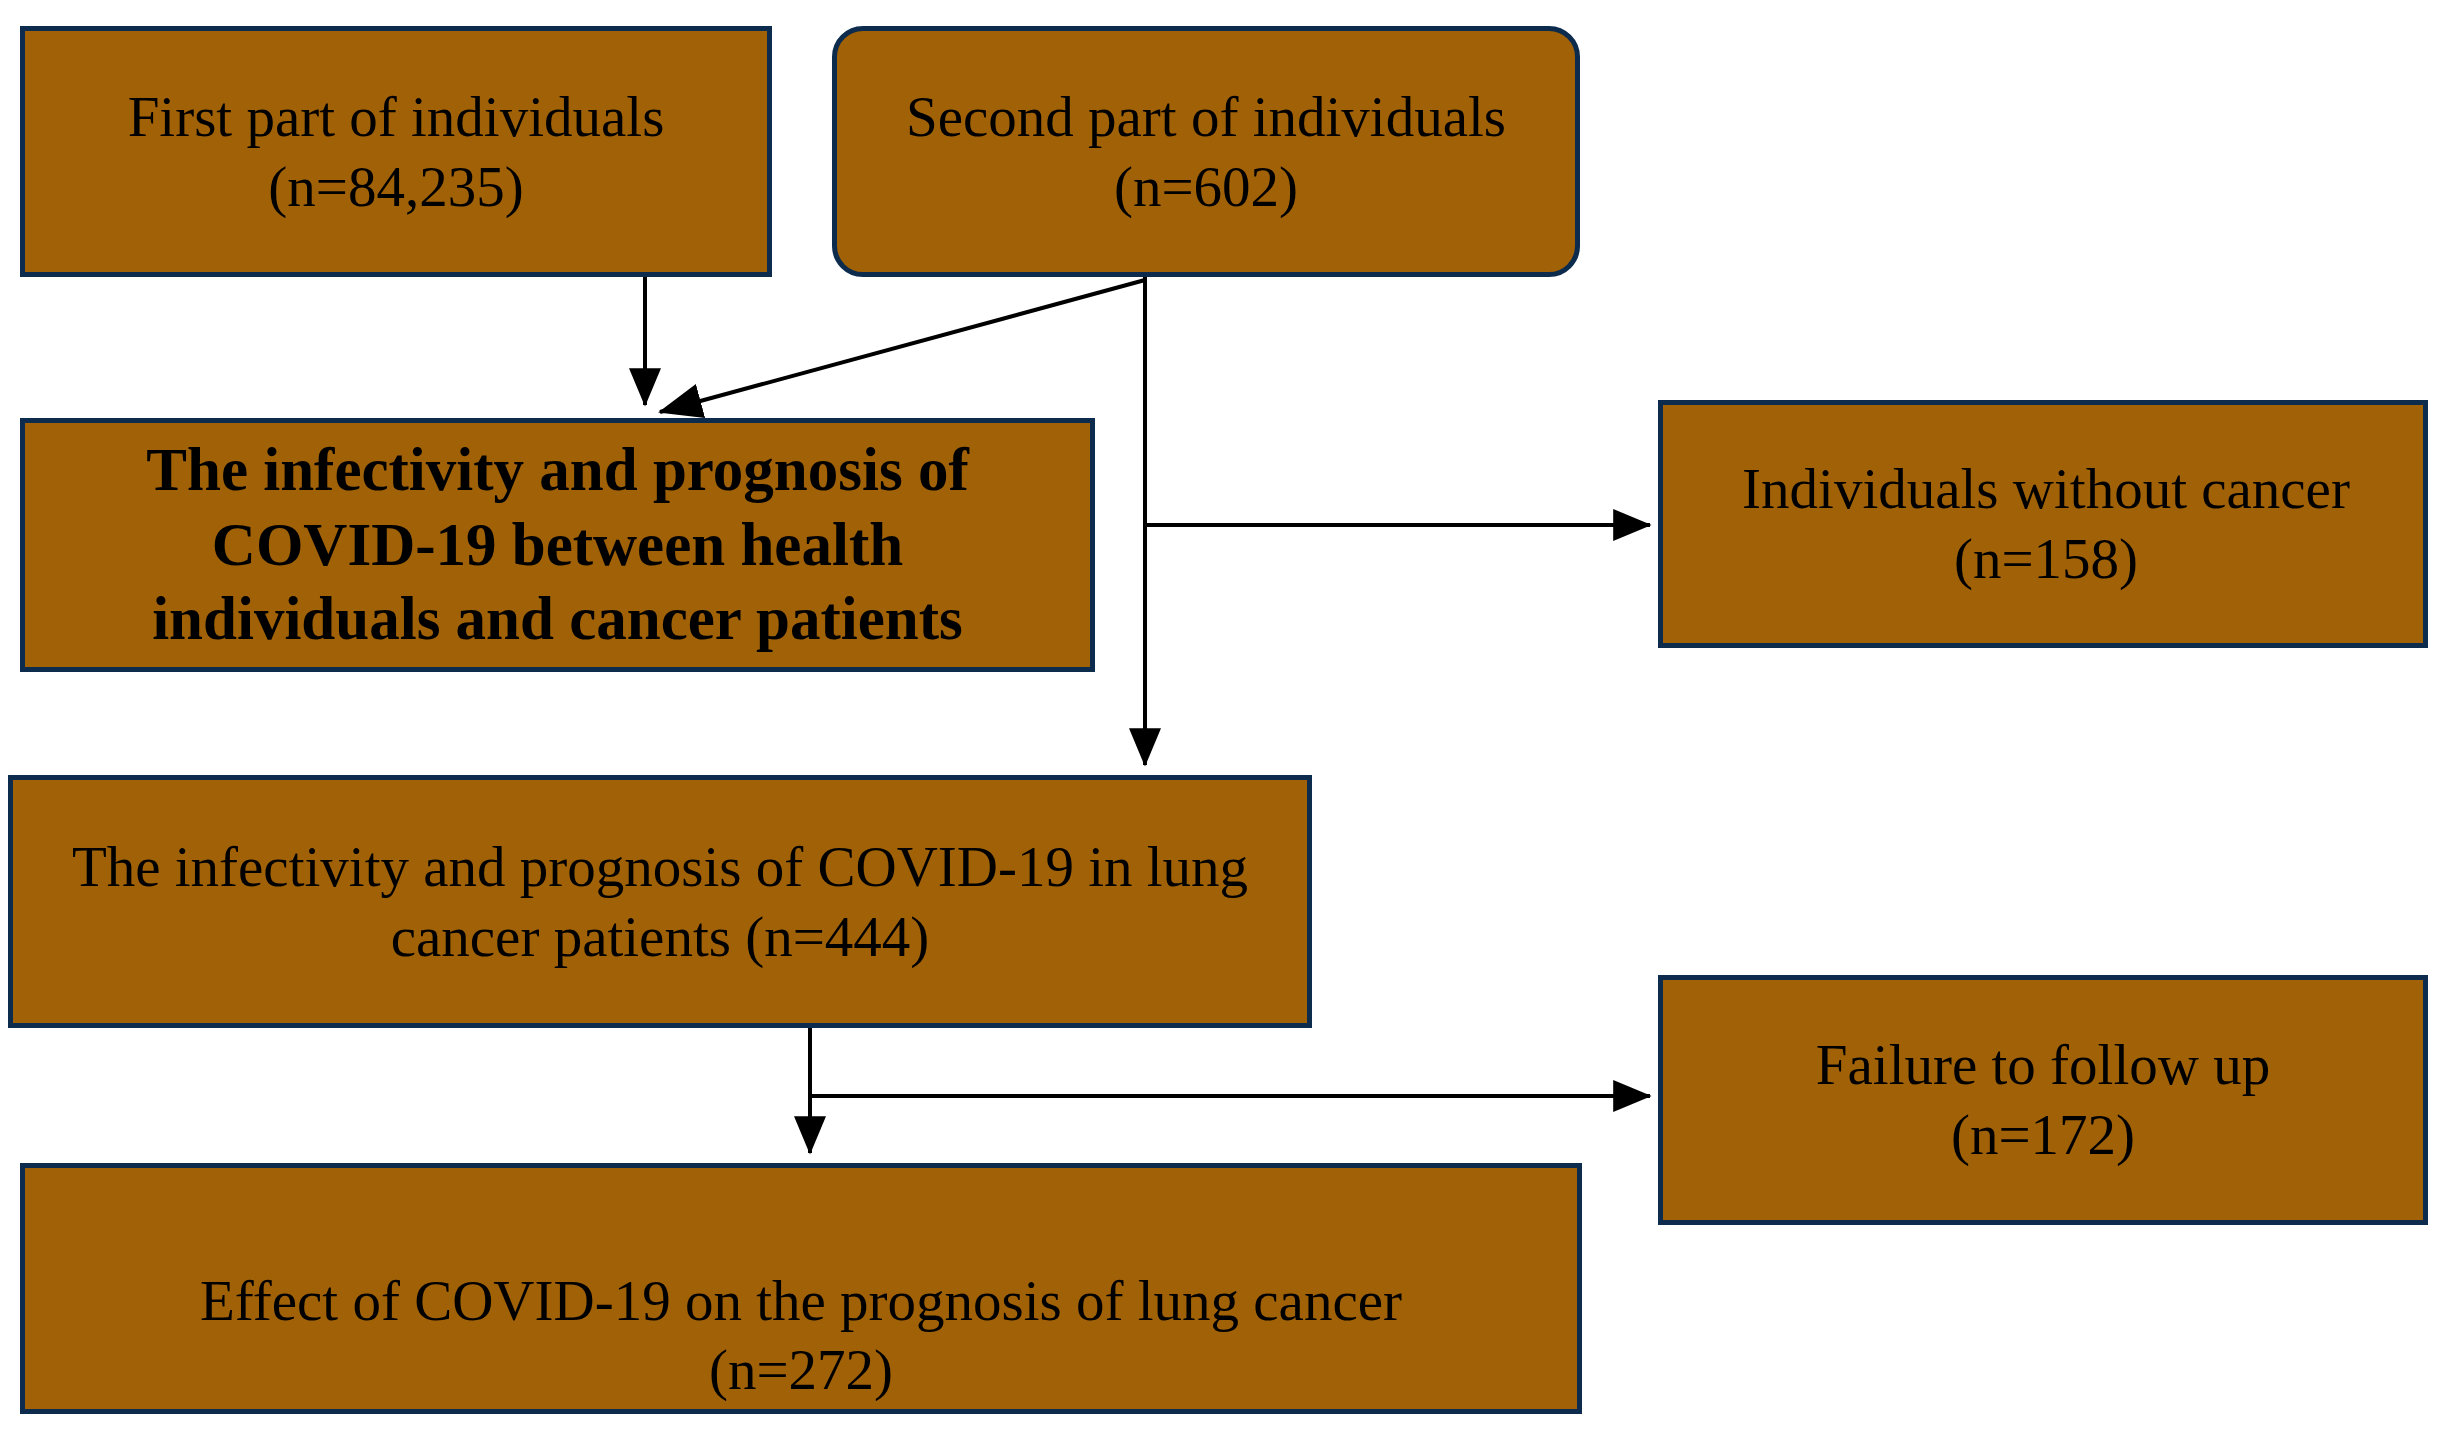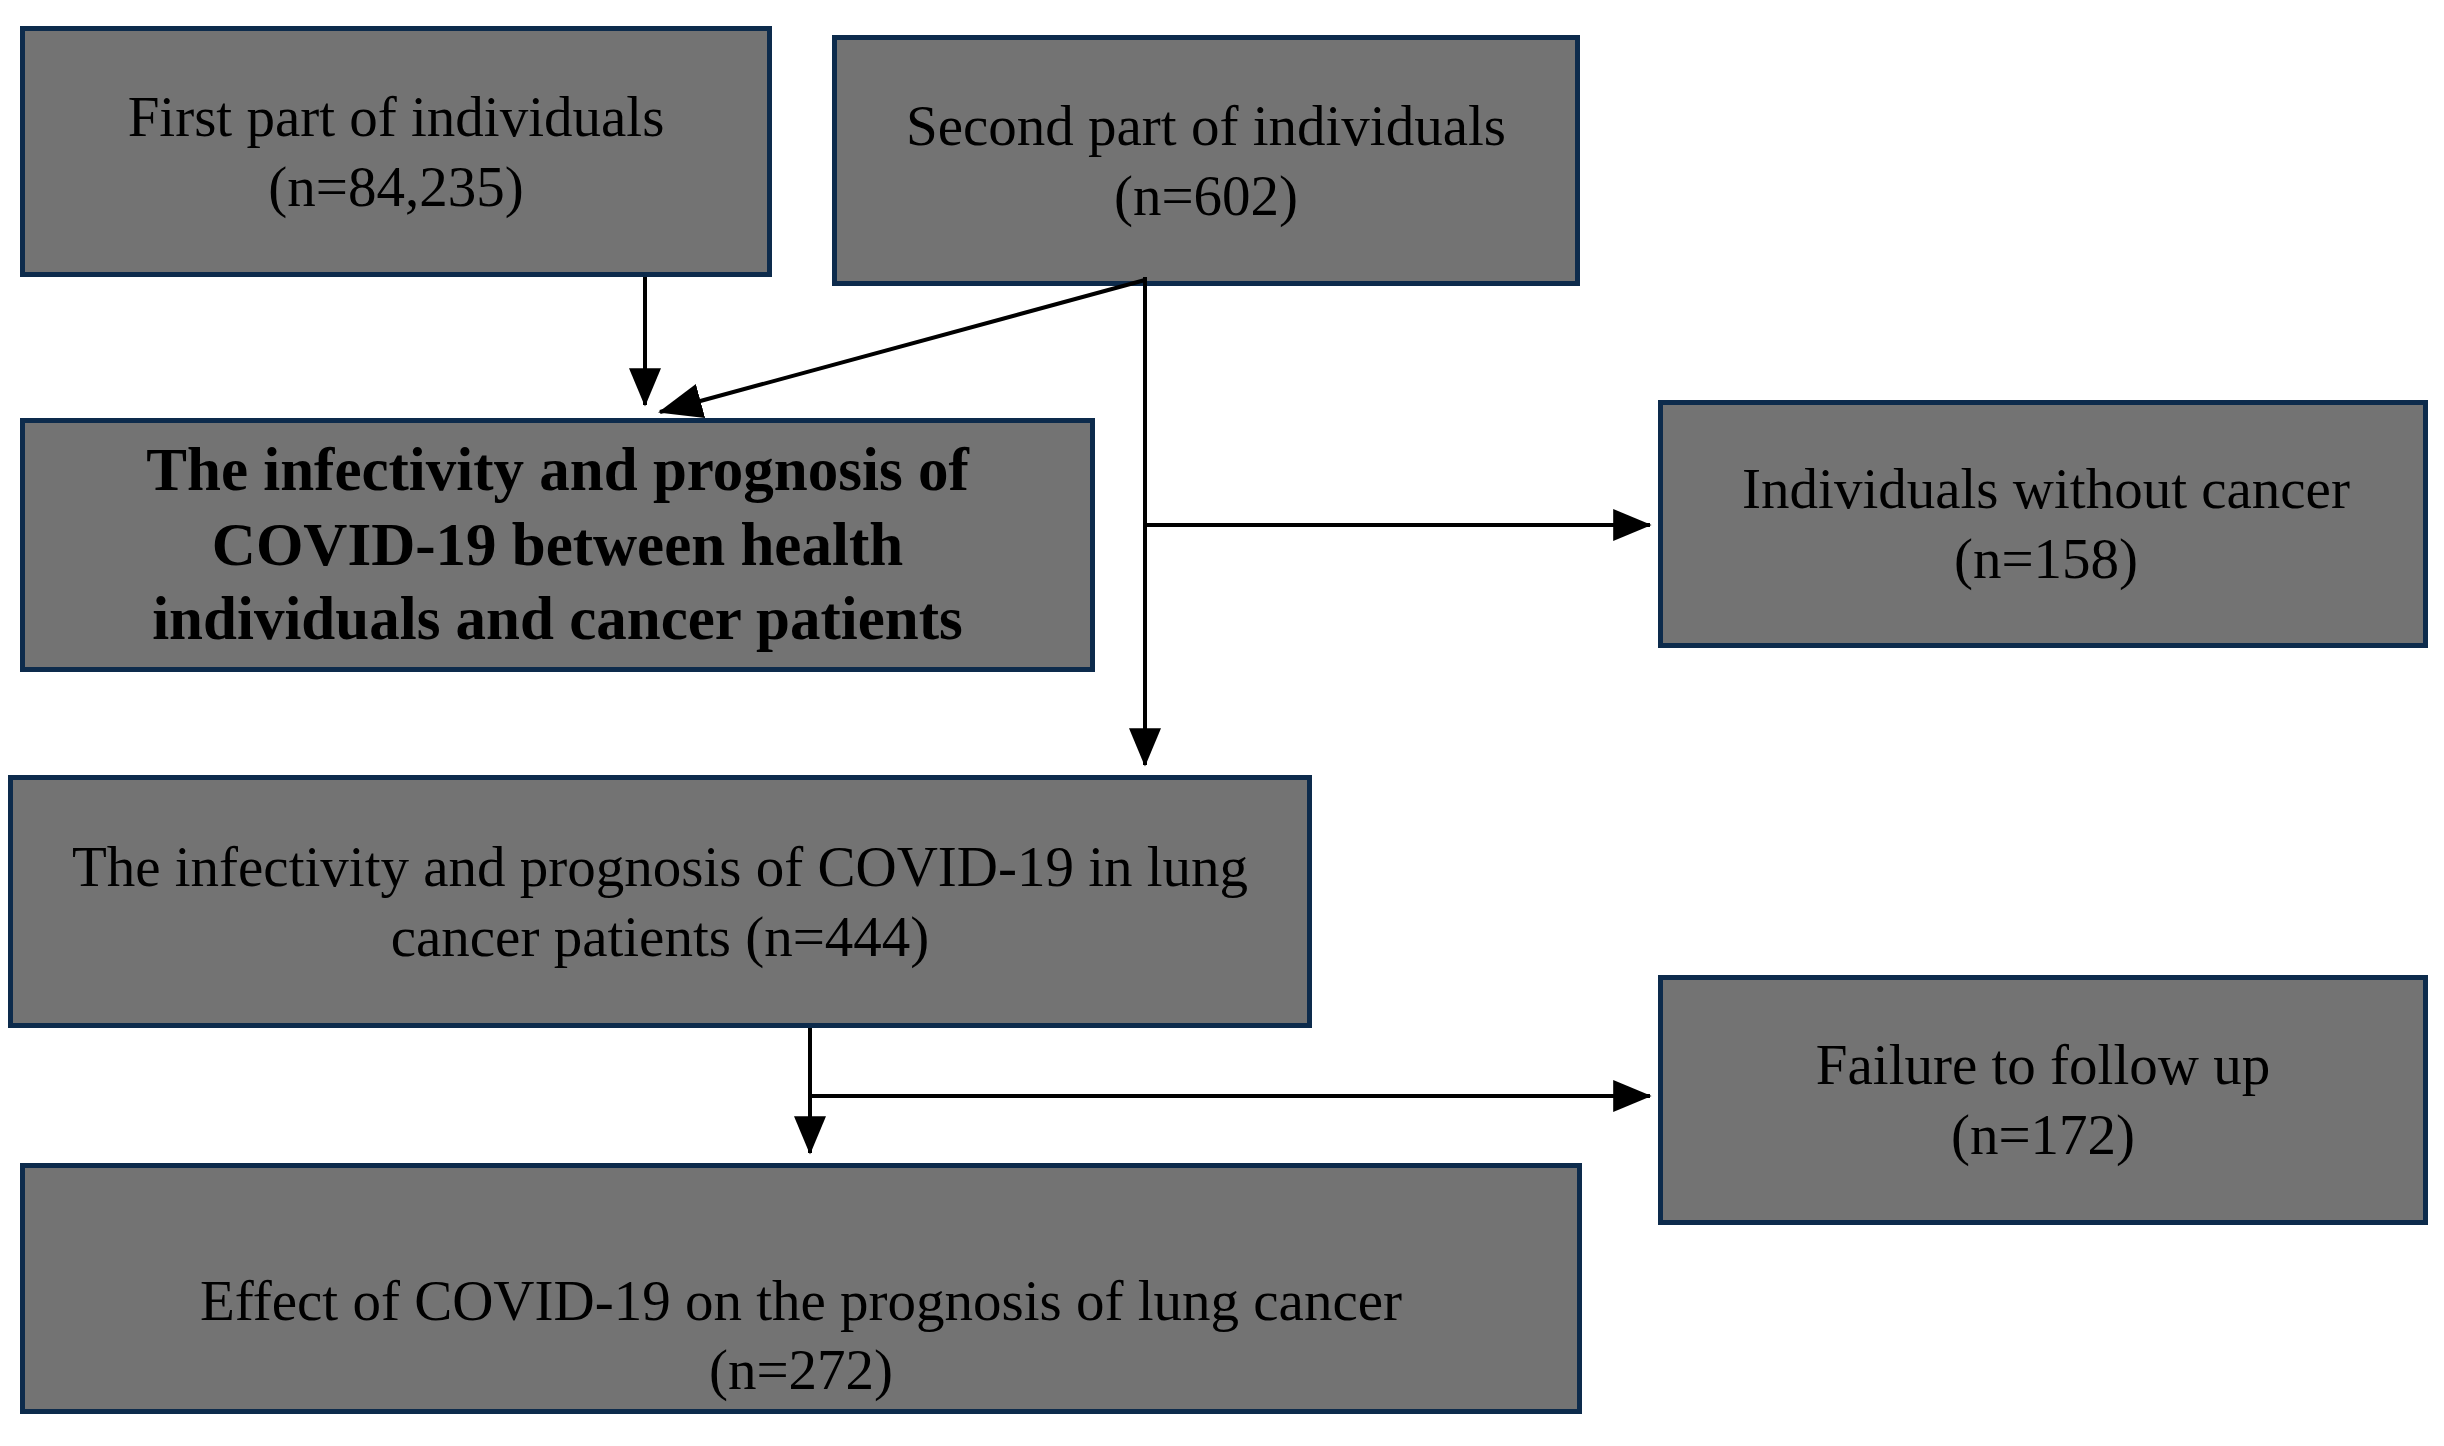--- a/index.html
+++ b/index.html
@@ -12,21 +12,21 @@
     width: 2444px;
     height: 1446px;
     background: #ffffff;
     overflow: hidden;
     font-family: "Liberation Serif", "DejaVu Serif", serif;
   }
   .node {
     position: absolute;
     box-sizing: border-box;
     border: 5px solid #0d2b4c;
-    background: #737373;
+    background: #a16207;
     display: flex;
     align-items: center;
     justify-content: center;
     text-align: center;
     color: #000000;
     line-height: 1.22;
     padding: 4px 18px;
     z-index: 2;
   }
   .node .label {
@@ -38,21 +38,21 @@
     position: absolute;
     left: 0;
     top: 0;
     width: 2444px;
     height: 1446px;
     z-index: 3;
     pointer-events: none;
   }
   
   #node-first-part      { left: 20px;   top: 26px;   width: 752px;  height: 251px; font-size: 57px; }
-  #node-second-part     { left: 832px;  top: 35px;   width: 748px;  height: 251px; font-size: 57px; }
+  #node-second-part     { left: 832px;  top: 26px;   width: 748px;  height: 251px; font-size: 57px; border-radius: 31px; }
   #node-infectivity-health { left: 20px; top: 418px; width: 1075px; height: 254px; font-size: 61px; font-weight: bold; }
   #node-without-cancer  { left: 1658px; top: 400px;  width: 770px;  height: 248px; font-size: 57px; padding-left: 24px; }
   #node-lung-cancer     { left: 8px;   top: 775px;  width: 1304px; height: 253px; font-size: 57px; }
   #node-failure-follow  { left: 1658px; top: 975px;  width: 770px;  height: 250px; font-size: 57px; align-items: center; }
   #node-effect-prognosis{ left: 20px;   top: 1163px; width: 1562px; height: 251px; font-size: 57px; align-items: flex-end; }
 </style>
 </head>
 <body>
 
 <div id="canvas">

